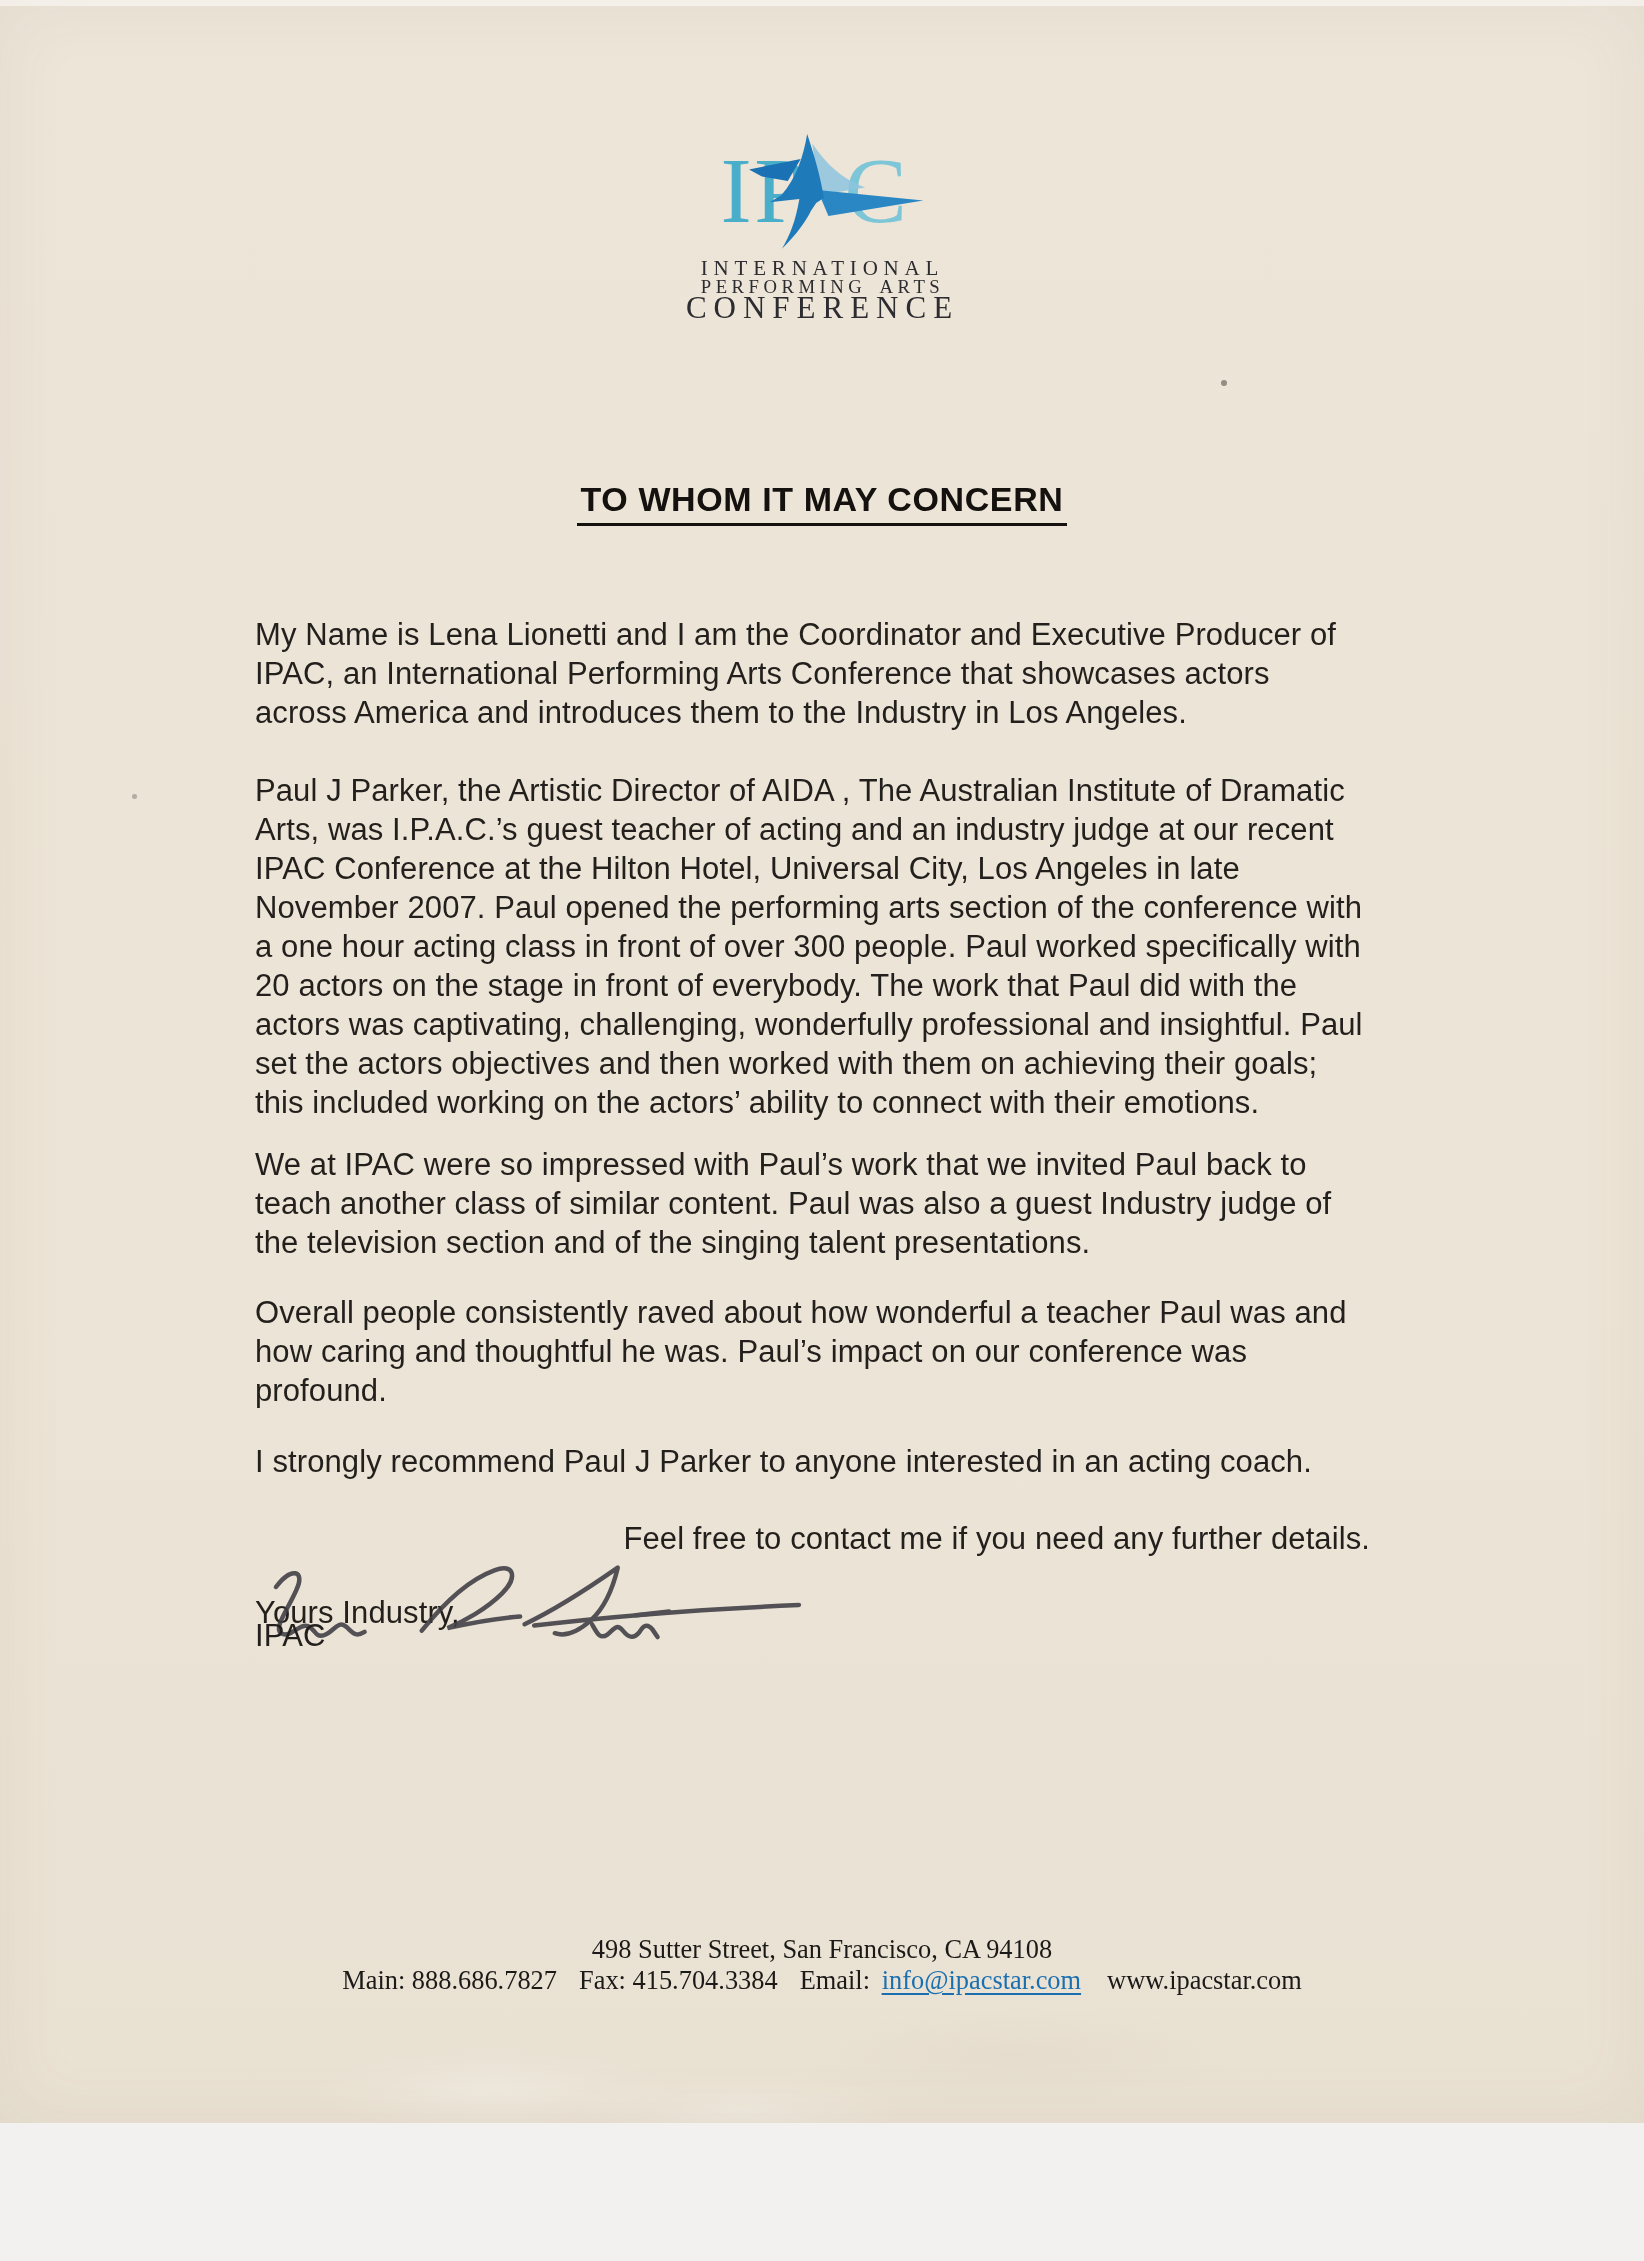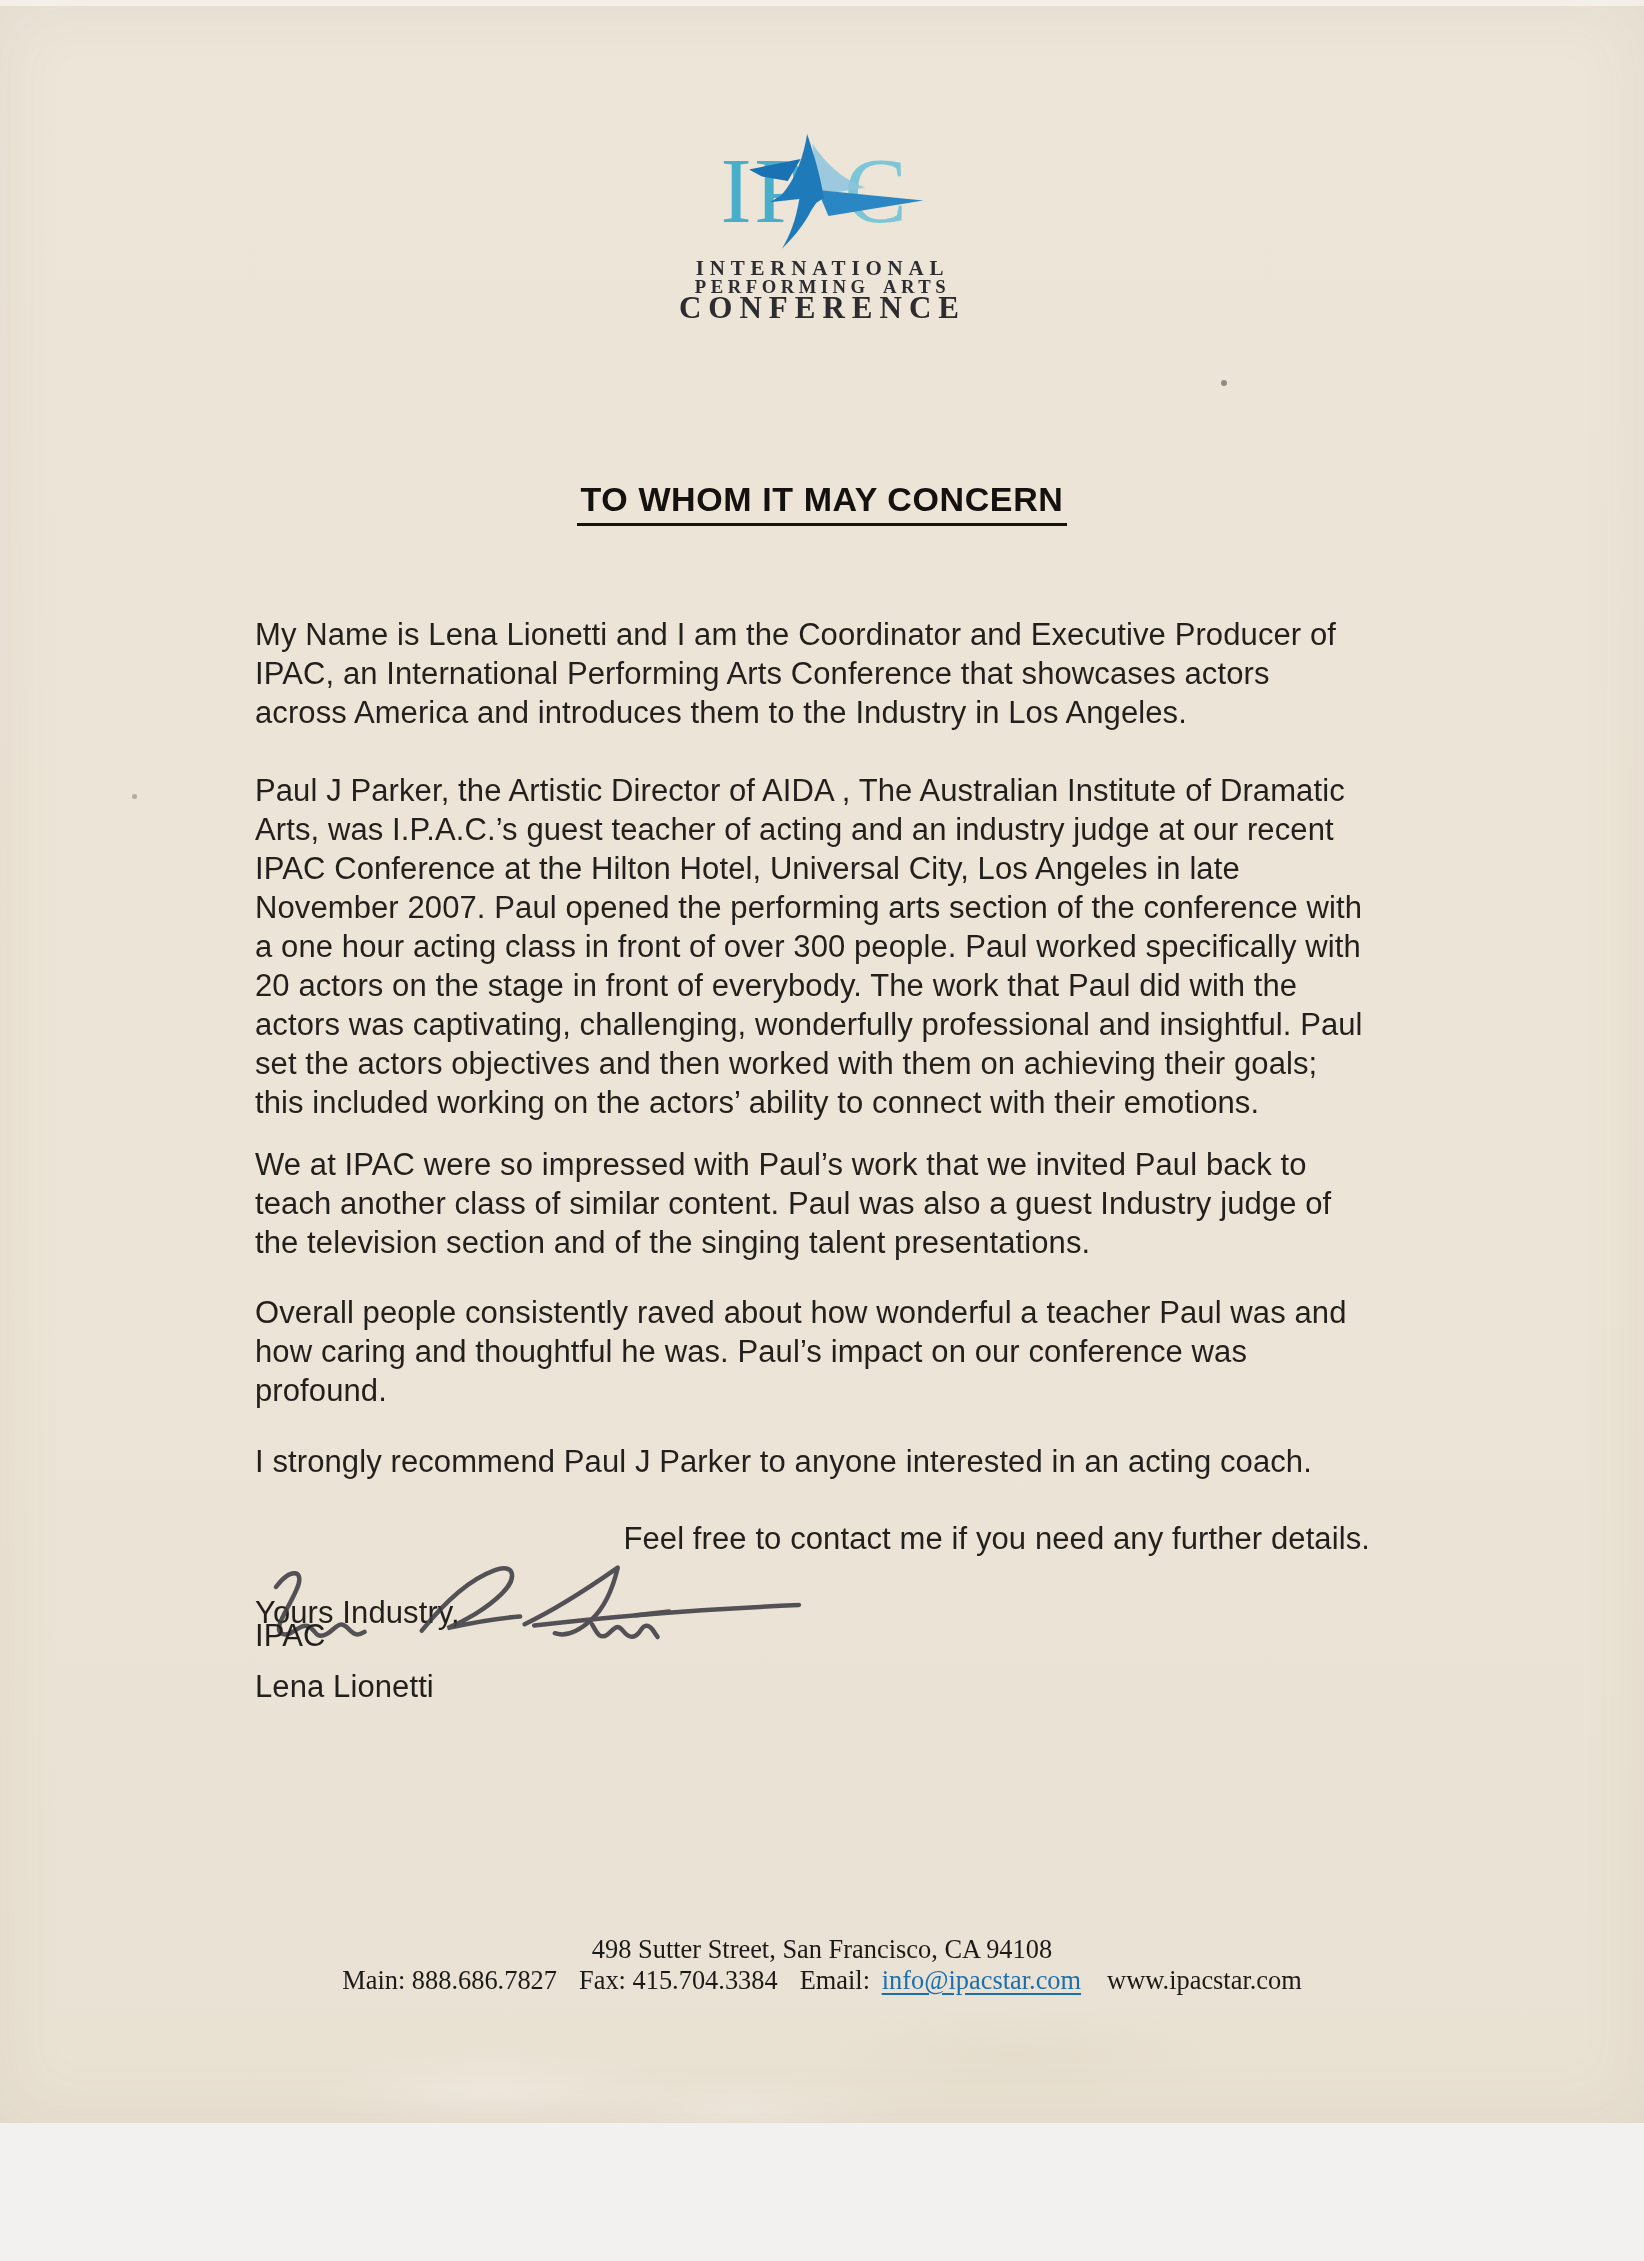--- a/index.html
+++ b/index.html
@@ -14,21 +14,21 @@
          background:
            radial-gradient(271px 58px at 30% 78%, rgba(255,255,255,.24), rgba(255,255,255,0) 70%),
            radial-gradient(335px 71px at 62% 55%, rgba(201,188,165,.13), rgba(255,255,255,0) 70%),
            radial-gradient(245px 52px at 45% 90%, rgba(255,255,255,.2), rgba(255,255,255,0) 70%);
          pointer-events:none;}
   .speck{position:absolute;background:#4a4640;border-radius:50%;opacity:.55;}
 
   
   #logo-mark{position:absolute;left:709px;top:129px;width:226px;height:126px;}
   #logo-sub{position:absolute;left:629px;top:259px;width:387px;text-align:center;
-            font-family:"Liberation Serif",serif;color:#2d2c31;font-weight:bold;}
+            font-family:"Liberation Serif",serif;color:#2d2c31;}
   .sub1{font-size:21px;letter-spacing:5.8px;line-height:19.3px;}
   .sub2{font-size:18.7px;letter-spacing:4.5px;line-height:18.7px;word-spacing:5.2px;}
   .sub3{font-size:31px;letter-spacing:7px;line-height:22px;}
 
   
   #title{position:absolute;left:0;top:480px;width:1644px;text-align:center;}
   #title span{display:inline-block;font-weight:bold;font-size:34px;color:#14110e;
               letter-spacing:0.6px;border-bottom:3.2px solid #14110e;padding:0 3.9px 3.9px 3.9px;}
   .para{position:absolute;left:255px;width:1115px;font-size:31px;line-height:39px;
         color:#221f1c;letter-spacing:0.1px;}
@@ -88,21 +88,20 @@
 
     <p class="para" id="closing">Yours Industry,</p>
     <svg id="signature" viewBox="0 0 850 165" fill="none" stroke="#3f3d44" stroke-width="7" stroke-linecap="round" opacity="0.88">
       <path d="M28,42 C52,10 74,16 60,46 C46,78 24,106 36,114 C50,123 64,98 78,103 C90,108 88,121 103,117 C118,112 124,94 136,103 C146,110 150,122 166,112"></path>
       <path d="M255,110 C290,66 330,30 368,16 C400,4 404,28 380,52 C356,76 320,96 295,106 C340,96 380,90 408,88"></path>
       <path d="M560,12 C520,40 470,74 415,100 M560,12 C552,46 540,74 518,94 C500,110 480,120 462,114"></path>
       <path d="M430,102 C530,90 660,78 842,70"></path>
       <path d="M520,100 C528,114 532,124 544,116 C554,108 558,98 568,110 C576,120 584,124 594,112 C600,102 606,98 614,108 L622,120"></path>
       <path d="M588,86 L640,80"></path>
     </svg>
-    <p class="para" id="signer-name">Lena Lionetti</p>
     <p class="para" id="signer-org">IPAC</p>
 
     <div class="footer-line" id="footer-address">498 Sutter Street, San Francisco, CA 94108</div>
     <div class="footer-line" id="footer-contact">
       <span>Main: 888.686.7827</span><span class="gap"></span><span>Fax: 415.704.3384</span><span class="gap"></span><span>Email:</span><span class="gap-sm"></span><a class="email">info@ipacstar.com</a><span class="site">www.ipacstar.com</span>
     </div>
   </div>
 
   <div id="scan-bottom"></div>
 </div>

